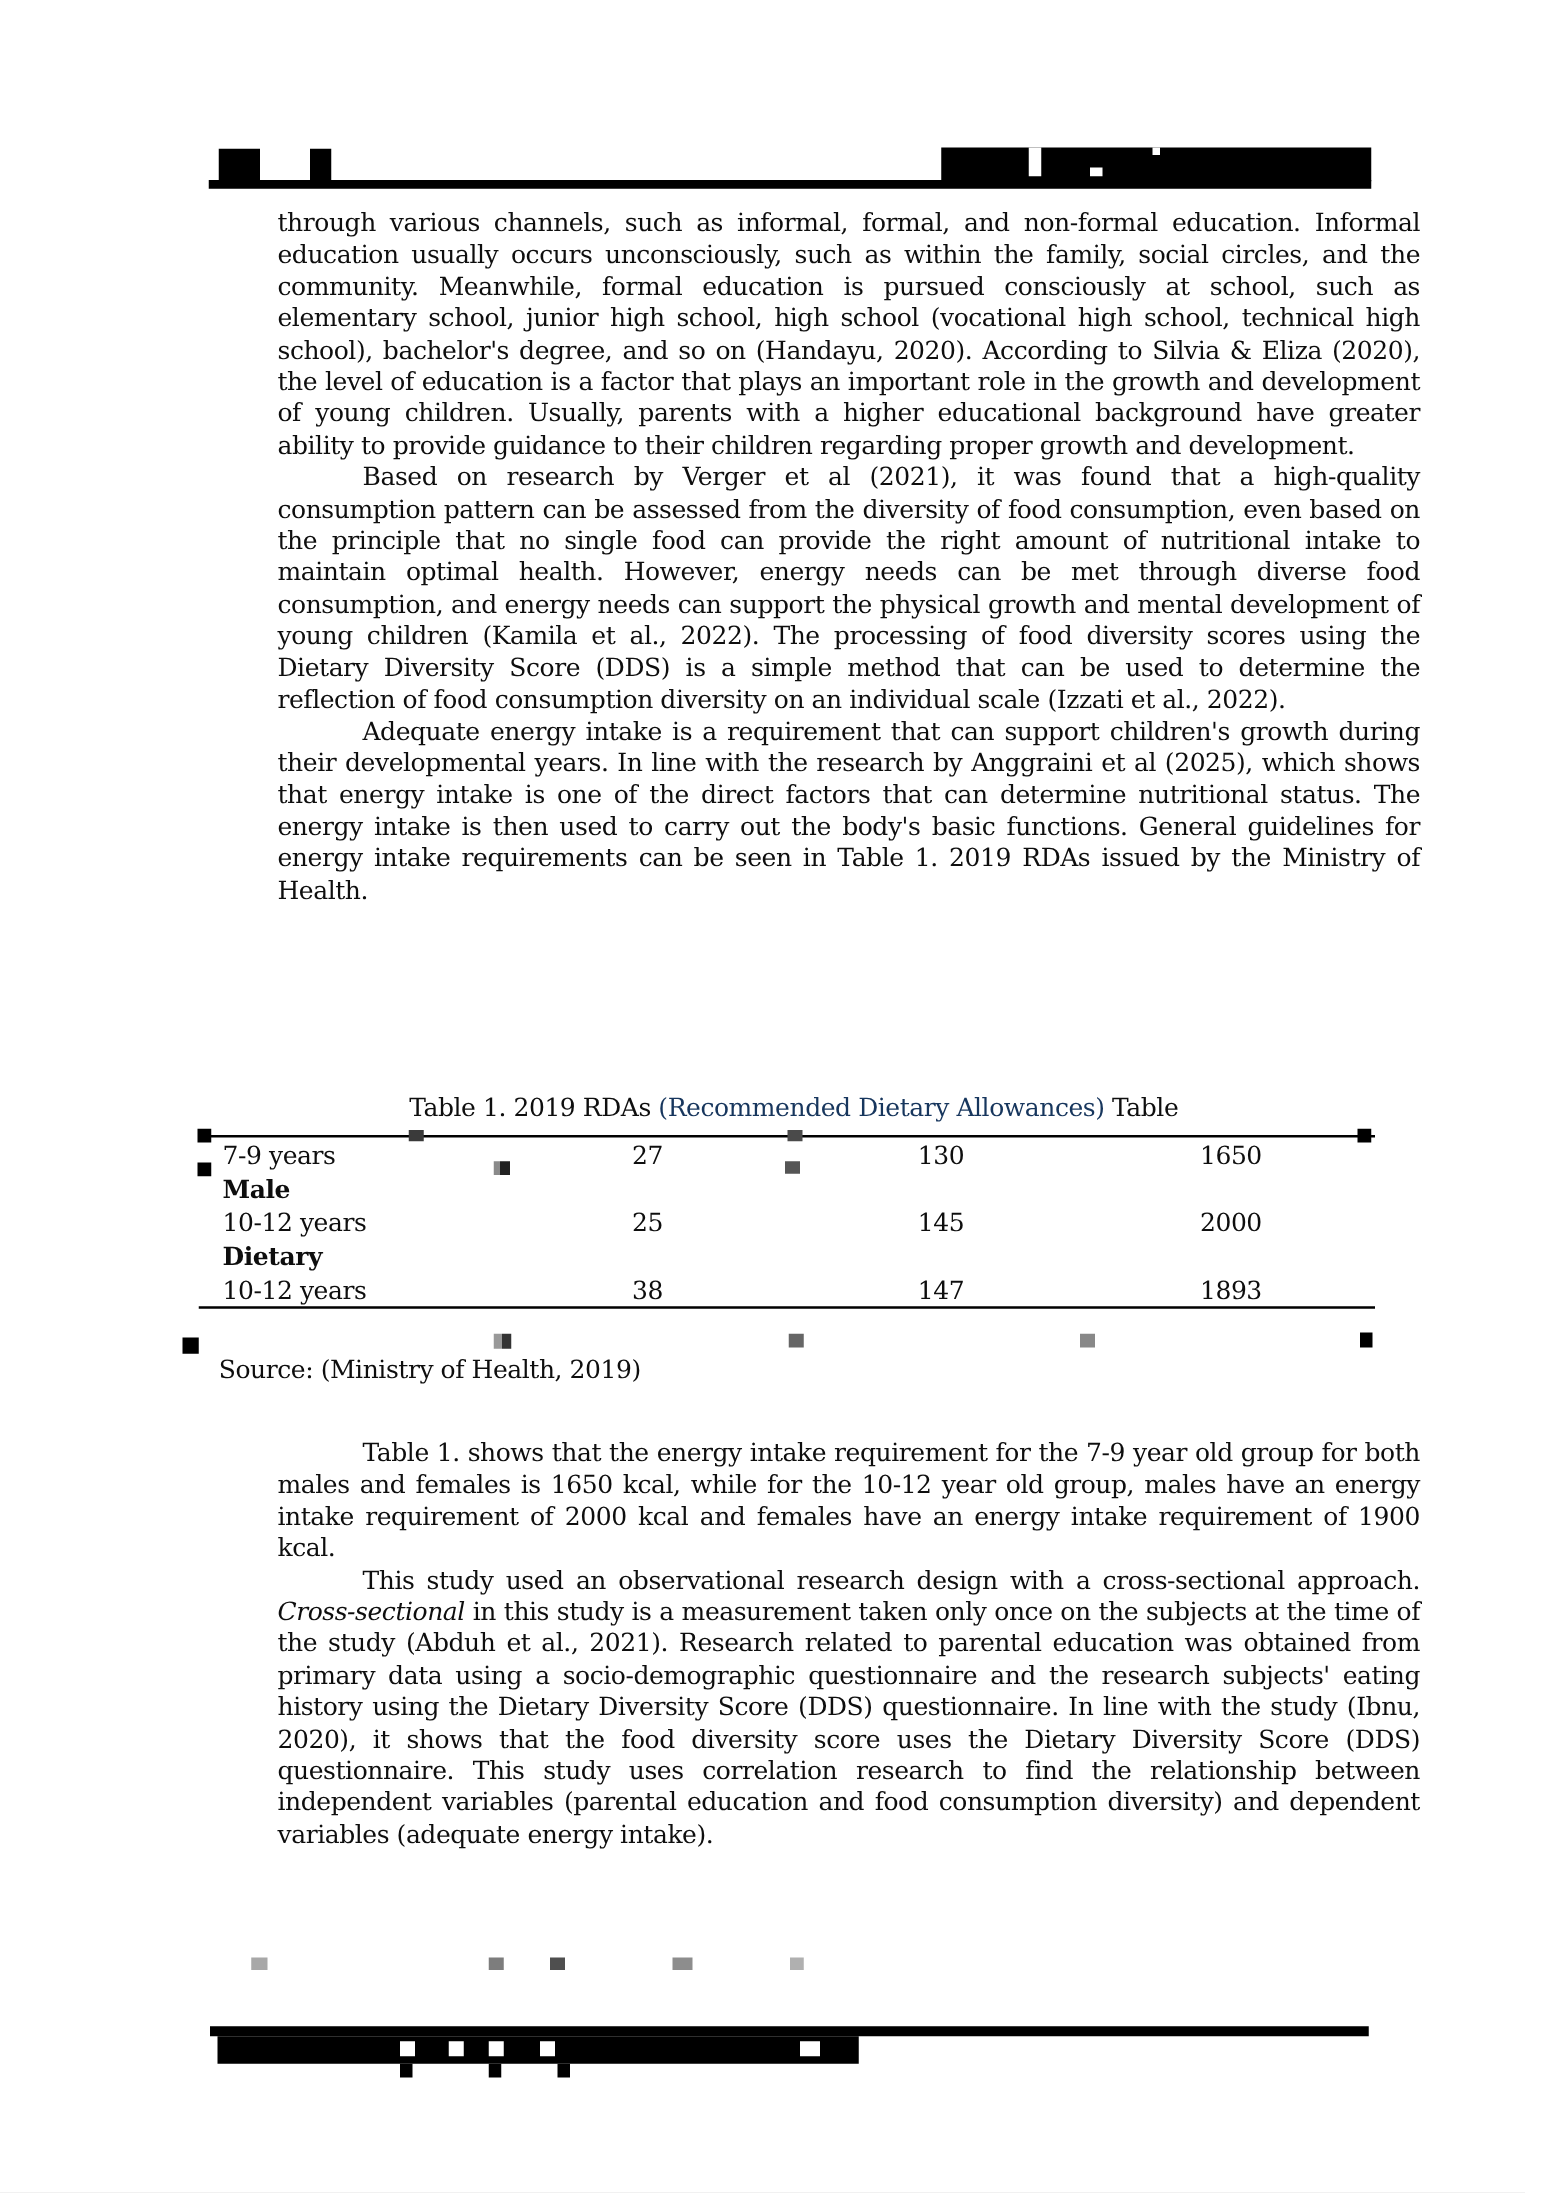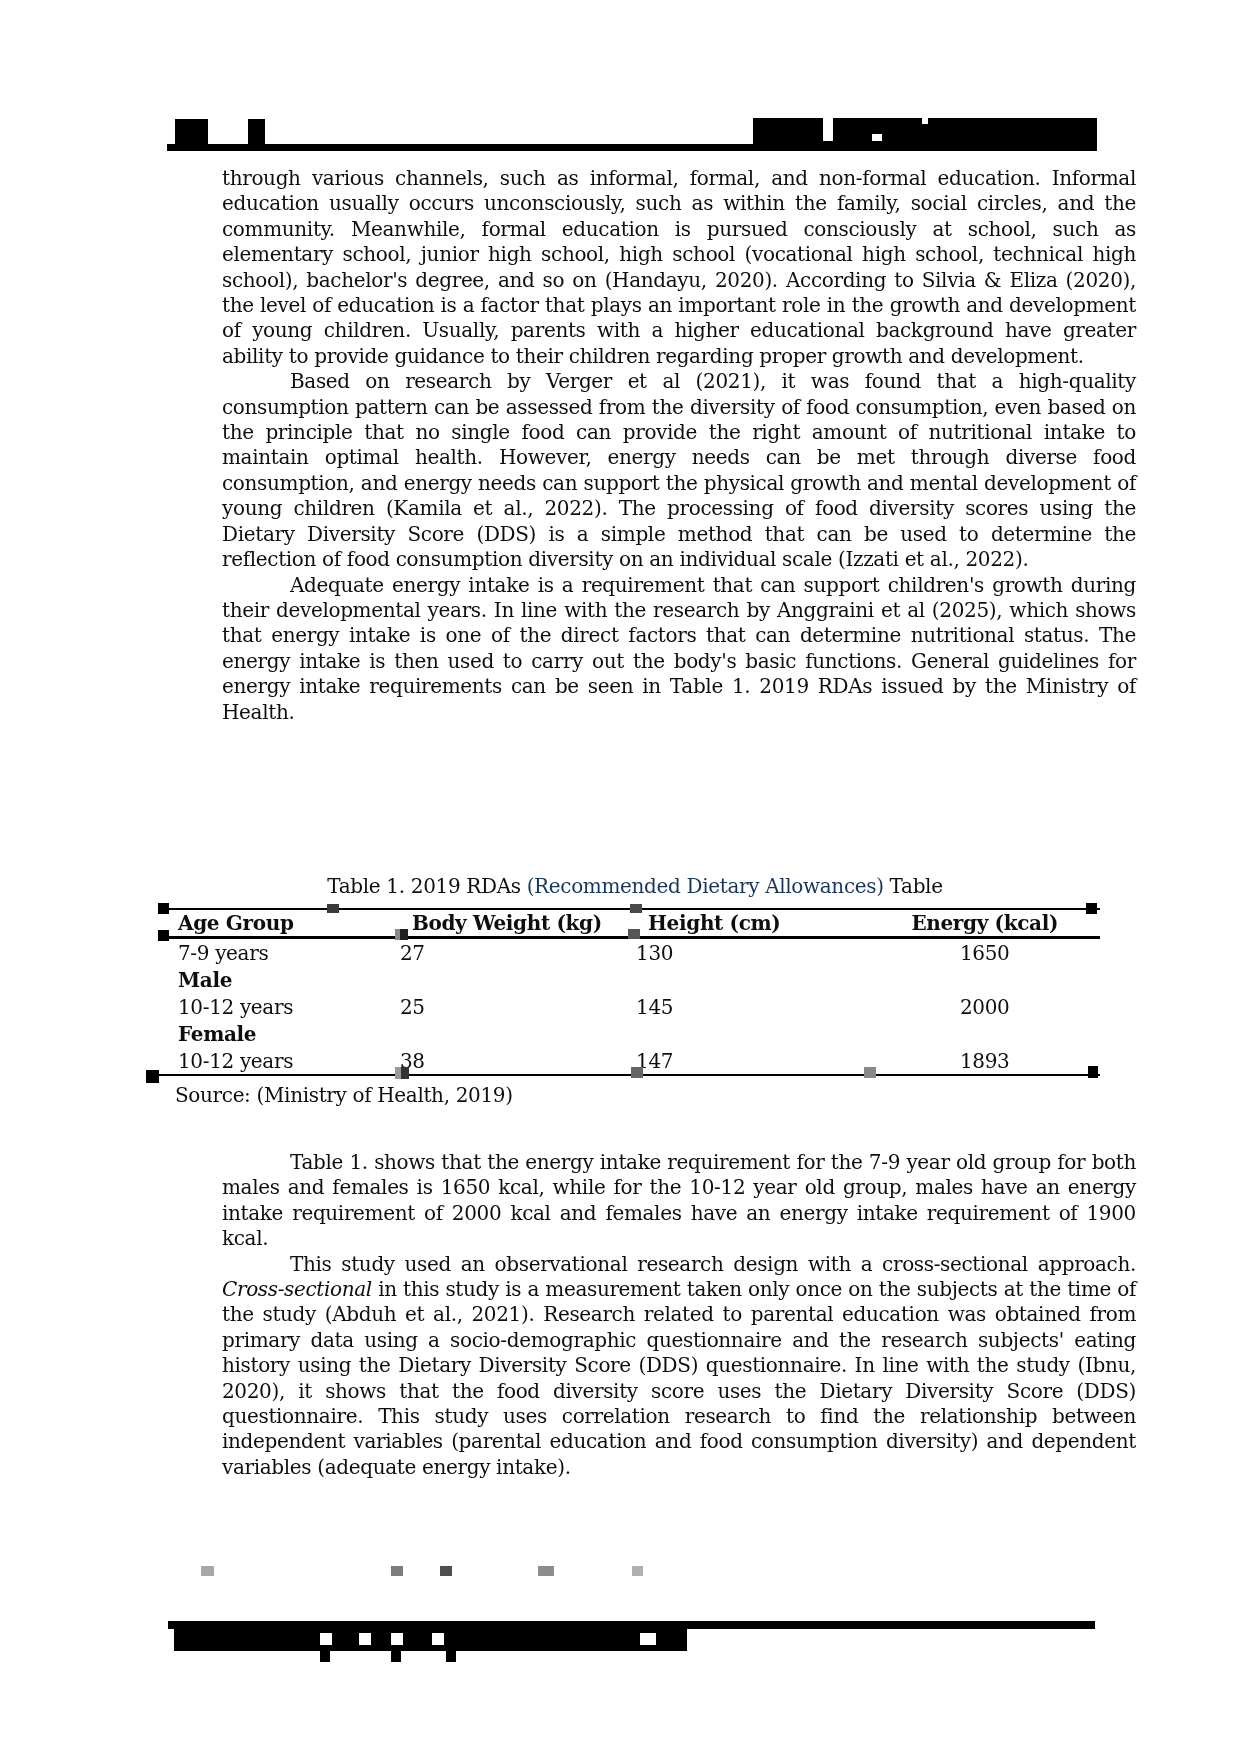--- a/index.html
+++ b/index.html
@@ -41,21 +41,21 @@
     border-top:2px solid #000;
     border-bottom:2px solid #000;
     font-size:20px;letter-spacing:-0.35px;
   }
   .trow{display:flex;align-items:center;height:27px;}
   .trow.thead{height:26px;border-bottom:3px solid #000;font-weight:bold;}
   .c1{width:25.6%;padding-left:19px;box-sizing:border-box;text-align:left;}
   .c2{width:25.1%;text-align:left;padding-left:12px;box-sizing:border-box;}
   .c3{width:24.8%;text-align:left;padding-left:12px;box-sizing:border-box;}
   .c4{width:24.5%;text-align:center;}
-  .trow .c2.val,.trow .c3.val{text-align:left;padding-left:0;}
+  .trow .c2.val,.trow .c3.val{text-align:center;padding-left:0;}
   .bold{font-weight:bold;}
   .tbl-source{
     position:absolute;left:175px;top:1082px;width:914px;
     font-size:20px;letter-spacing:-0.35px;line-height:26px;
   }
   
   .blk{position:absolute;background:#000;}
   .white{position:absolute;background:#fff;}
   .handle{position:absolute;}
   .smudge{position:absolute;}
@@ -80,46 +80,40 @@
     <p>through various channels, such as informal, formal, and non-formal education. Informal education usually occurs unconsciously, such as within the family, social circles, and the community. Meanwhile, formal education is pursued consciously at school, such as elementary school, junior high school, high school (vocational high school, technical high school), bachelor's degree, and so on (Handayu, 2020). According to Silvia &amp; Eliza (2020), the level of education is a factor that plays an important role in the growth and development of young children. Usually, parents with a higher educational background have greater ability to provide guidance to their children regarding proper growth and development.</p>
     <p class="indent">Based on research by Verger et al (2021), it was found that a high-quality consumption pattern can be assessed from the diversity of food consumption, even based on the principle that no single food can provide the right amount of nutritional intake to maintain optimal health. However, energy needs can be met through diverse food consumption, and energy needs can support the physical growth and mental development of young children (Kamila et al., 2022). The processing of food diversity scores using the Dietary Diversity Score (DDS) is a simple method that can be used to determine the reflection of food consumption diversity on an individual scale (Izzati et al., 2022).</p>
     <p class="indent">Adequate energy intake is a requirement that can support children's growth during their developmental years. In line with the research by Anggraini et al (2025), which shows that energy intake is one of the direct factors that can determine nutritional status. The energy intake is then used to carry out the body's basic functions. General guidelines for energy intake requirements can be seen in Table 1. 2019 RDAs issued by the Ministry of Health.</p>
   </div>
 
   <div class="tbl-title">
     <span>Table 1. 2019 RDAs </span><span class="hl">(Recommended Dietary Allowances)</span><span> Table</span>
   </div>
 
   <div class="rda-table">
-    <div class="trow thead">
-      <div class="c1">Age Group</div>
-      <div class="c2">Body Weight (kg)</div>
-      <div class="c3">Height (cm)</div>
-      <div class="c4">Energy (kcal)</div>
-    </div>
     <div class="trow">
       <div class="c1">7-9 years</div>
       <div class="c2 val">27</div>
       <div class="c3 val">130</div>
       <div class="c4">1650</div>
     </div>
     <div class="trow">
       <div class="c1 bold">Male</div>
       <div class="c2 val"></div>
       <div class="c3 val"></div>
       <div class="c4"></div>
     </div>
     <div class="trow">
       <div class="c1">10-12 years</div>
       <div class="c2 val">25</div>
       <div class="c3 val">145</div>
       <div class="c4">2000</div>
     </div>
     <div class="trow">
-      <div class="c1 bold">Female</div>
+      <div class="c1 bold">Dietary</div>
       <div class="c2 val"></div>
       <div class="c3 val"></div>
       <div class="c4"></div>
     </div>
     <div class="trow">
       <div class="c1">10-12 years</div>
       <div class="c2 val">38</div>
       <div class="c3 val">147</div>
       <div class="c4">1893</div>
     </div>

